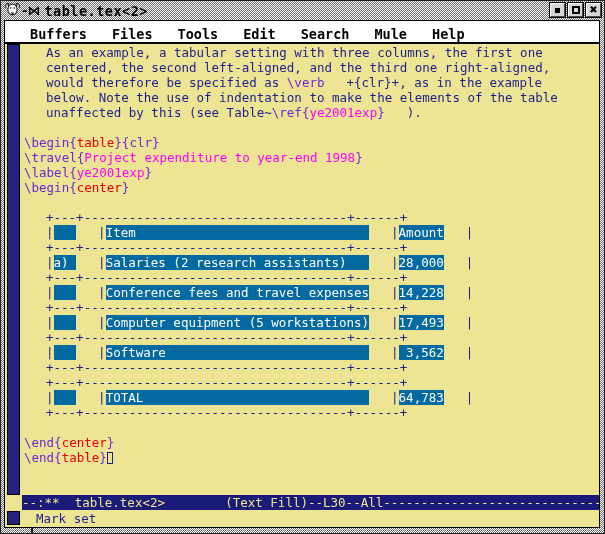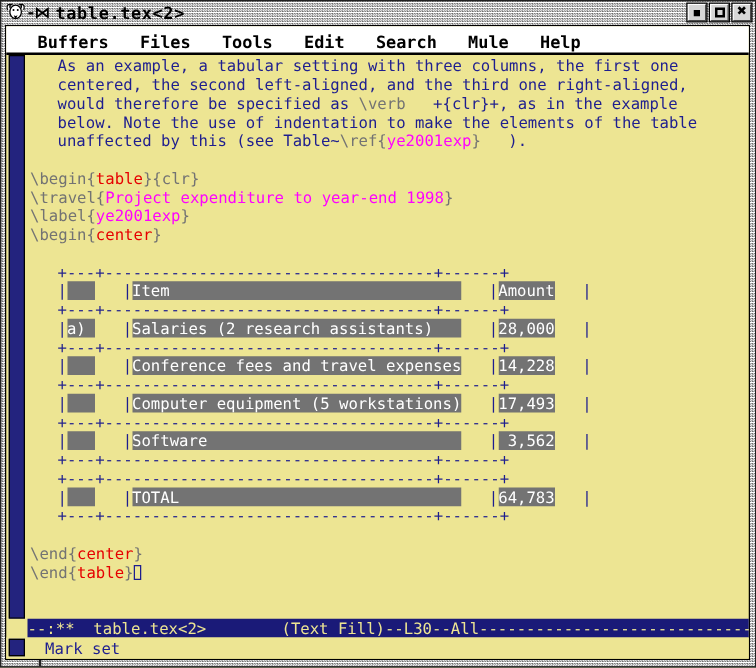--- a/index.html
+++ b/index.html
@@ -43,24 +43,24 @@
     position:absolute; left:2px; top:0px; bottom:0px; width:13px;
     background:#23237E; border:1px solid #000;
   }
   .text-area {
     position:absolute; left:19px; top:0; right:0; bottom:0;
     padding-top:1px; overflow:hidden;
     font:12.5px "DejaVu Sans Mono", monospace; color:#1E1E8F;
   }
   .bline { height:15px; line-height:15px; white-space:pre; }
   .seg-p { color:#1E1E8F;margin-left:22px; }
-  .seg-k { color:#737373; }
+  .seg-k { color:#6d28d9; }
   .seg-a { color:#FF00FF; }
   .seg-e { color:#E60000; }
-  .seg-c { color:#FFFFFF; background:#737373; }
+  .seg-c { color:#FFFFFF; background:#0369a1; }
   .cursor-hollow {
     display:inline-block; width:6px; height:12px;
     border:1px solid #1E1E8F; vertical-align:-2px; background:transparent;
   }
   .modeline {
     flex:0 0 auto; height:15px; margin-left:17px; background:#1A1A78; color:#EDE593;
     font:12.5px "DejaVu Sans Mono", monospace; line-height:15px; white-space:pre; overflow:hidden;
   }
   .echo-area { flex:0 0 auto; height:17px; position:relative; background:#EDE593; }
   .mini-thumb {

